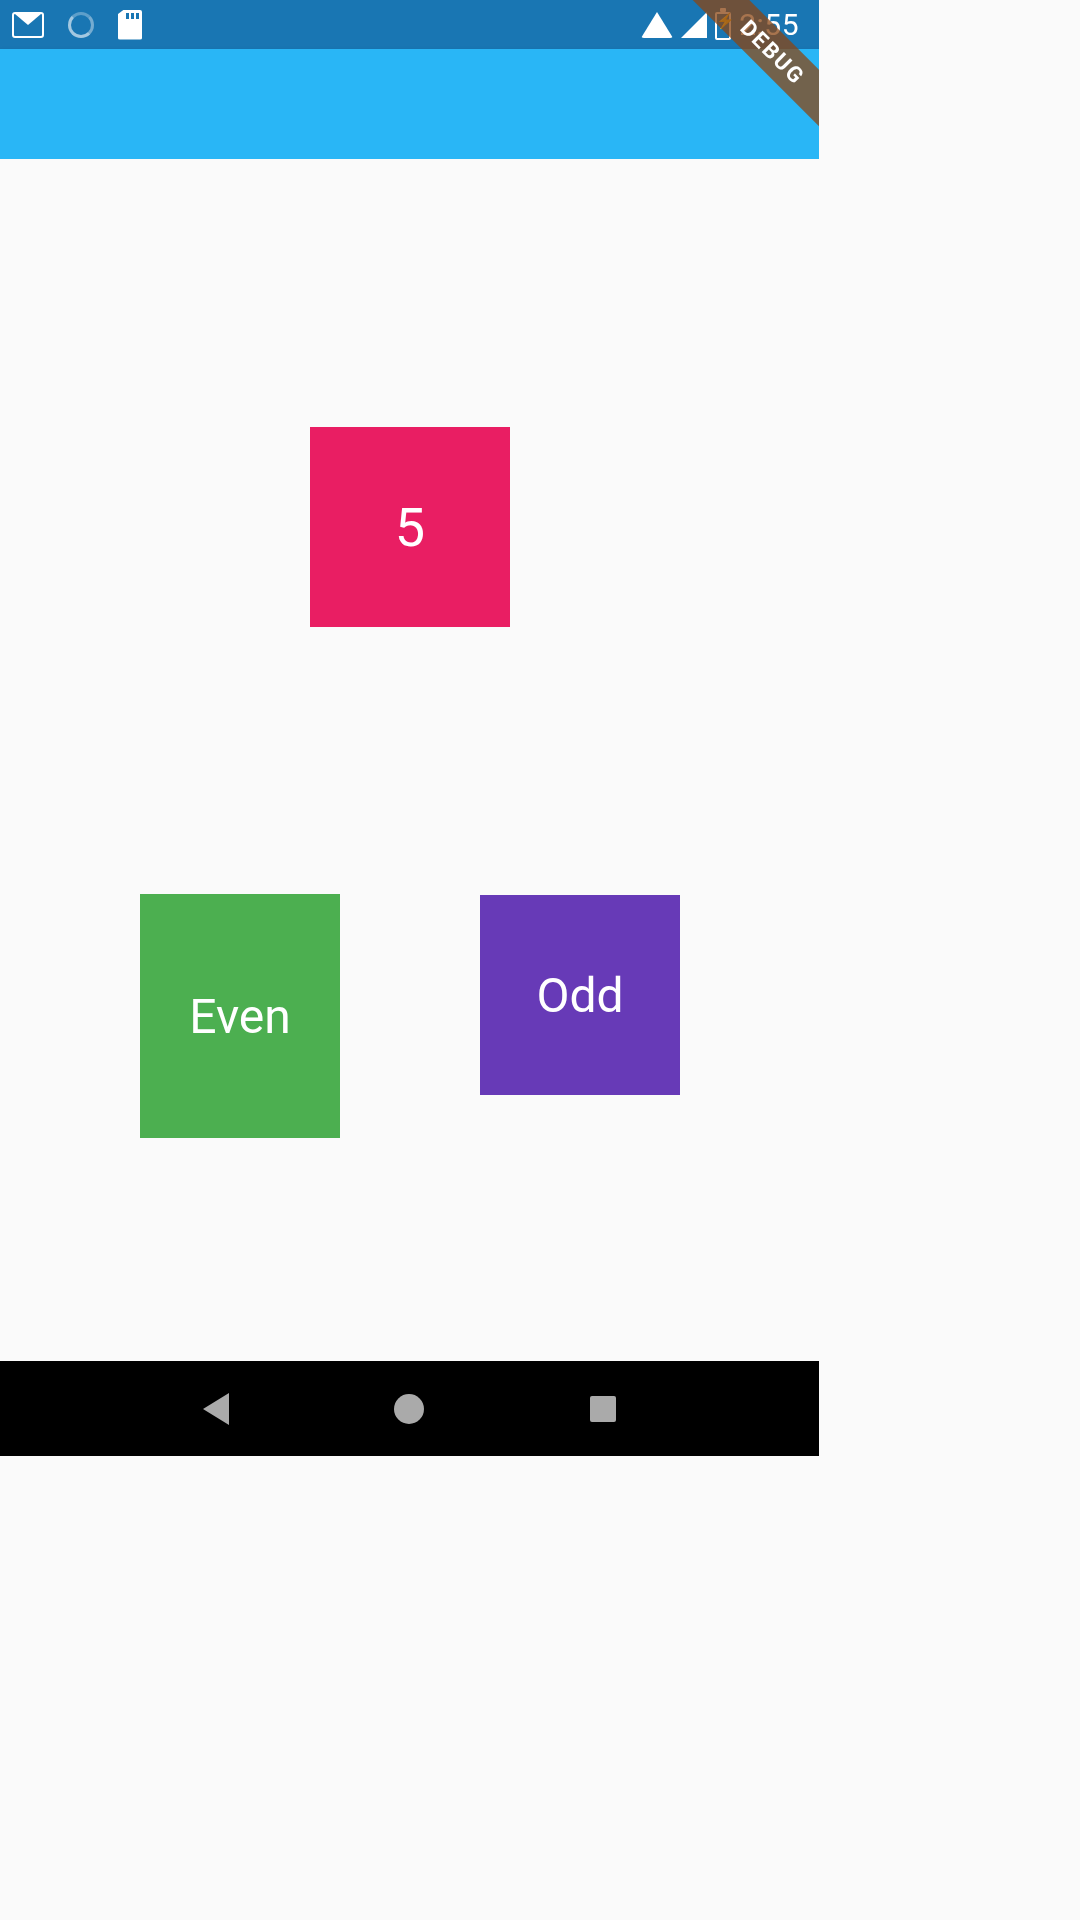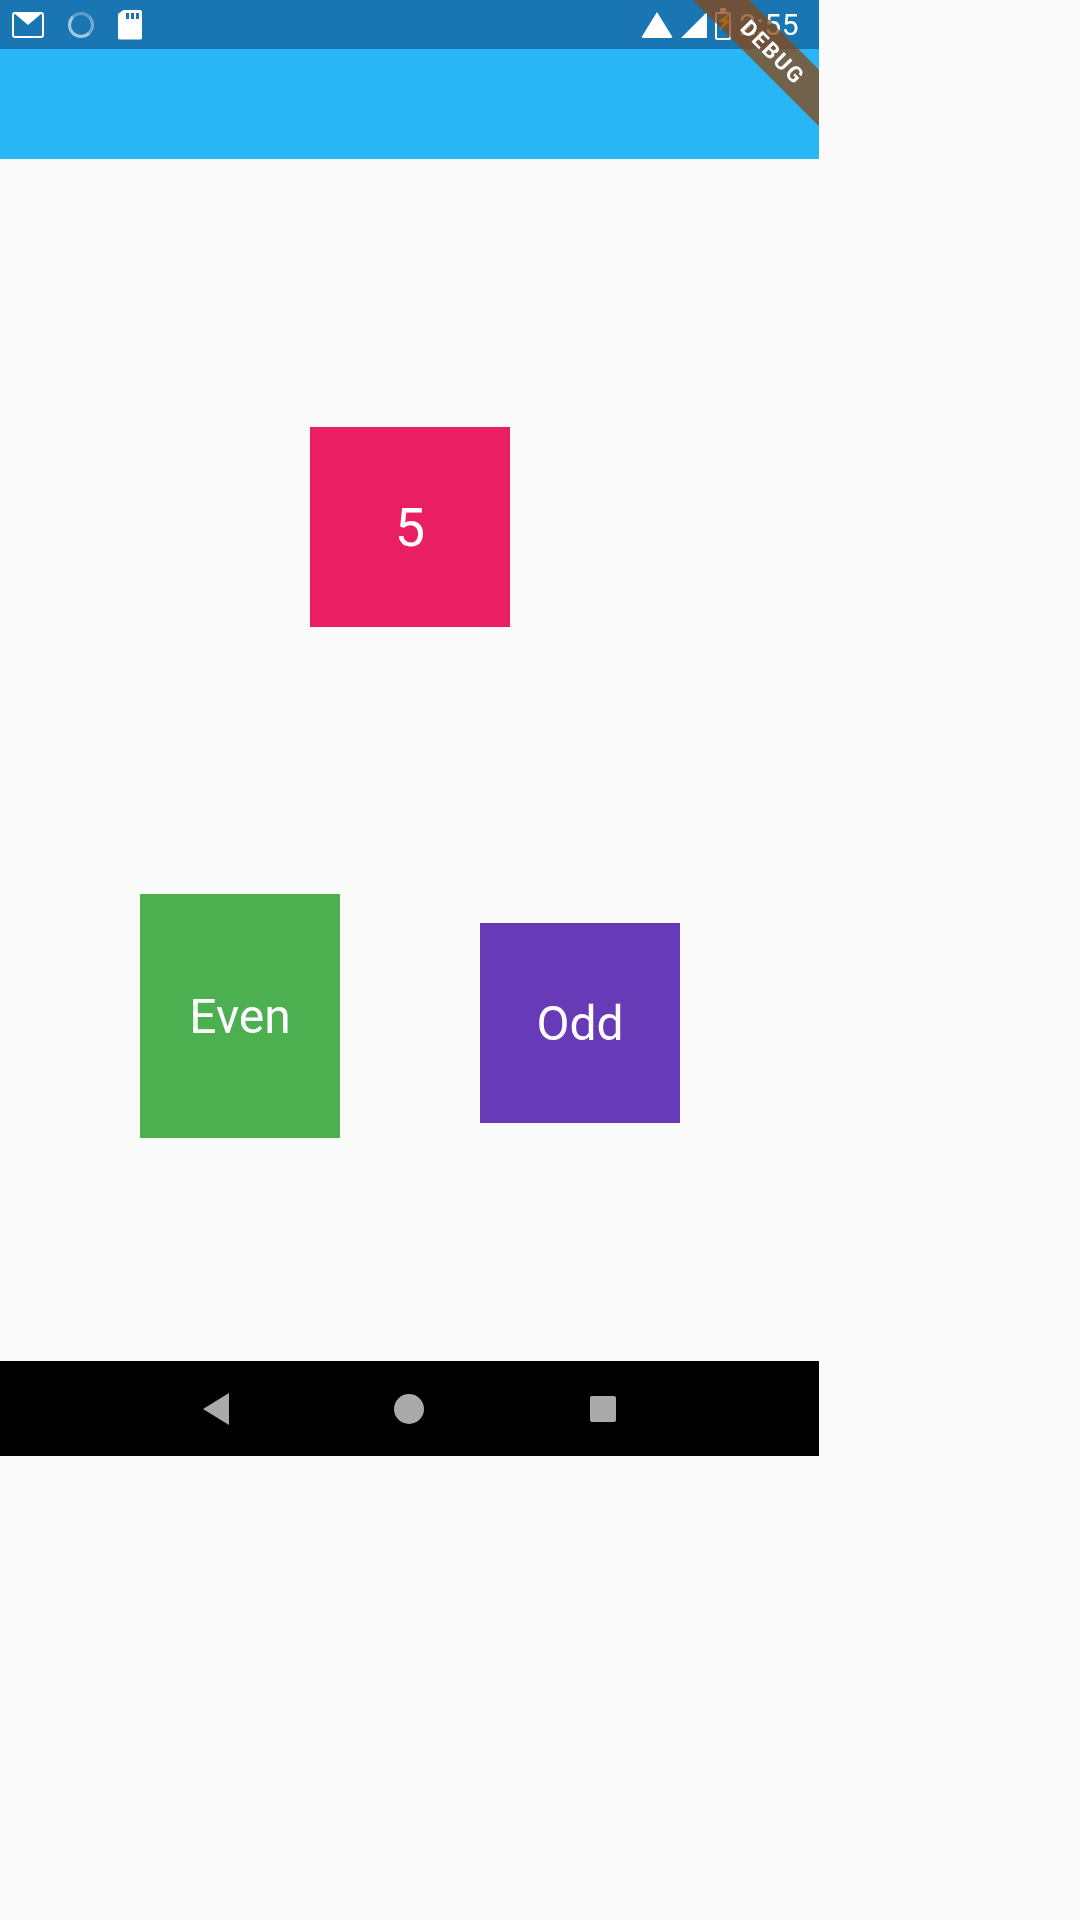--- a/index.html
+++ b/index.html
@@ -184,21 +184,21 @@
       display: flex;
       align-items: center;
       justify-content: center;
       color: white;
       font-size: 48px;
       font-weight: 400;
     }
     .odd-target {
       position: absolute;
       left: 480px;
-      top: 764px;
+      top: 736px;
       width: 200px;
       height: 200px;
       background: #673ab7;
       display: flex;
       align-items: center;
       justify-content: center;
       color: white;
       font-size: 48px;
       font-weight: 400;
     }

